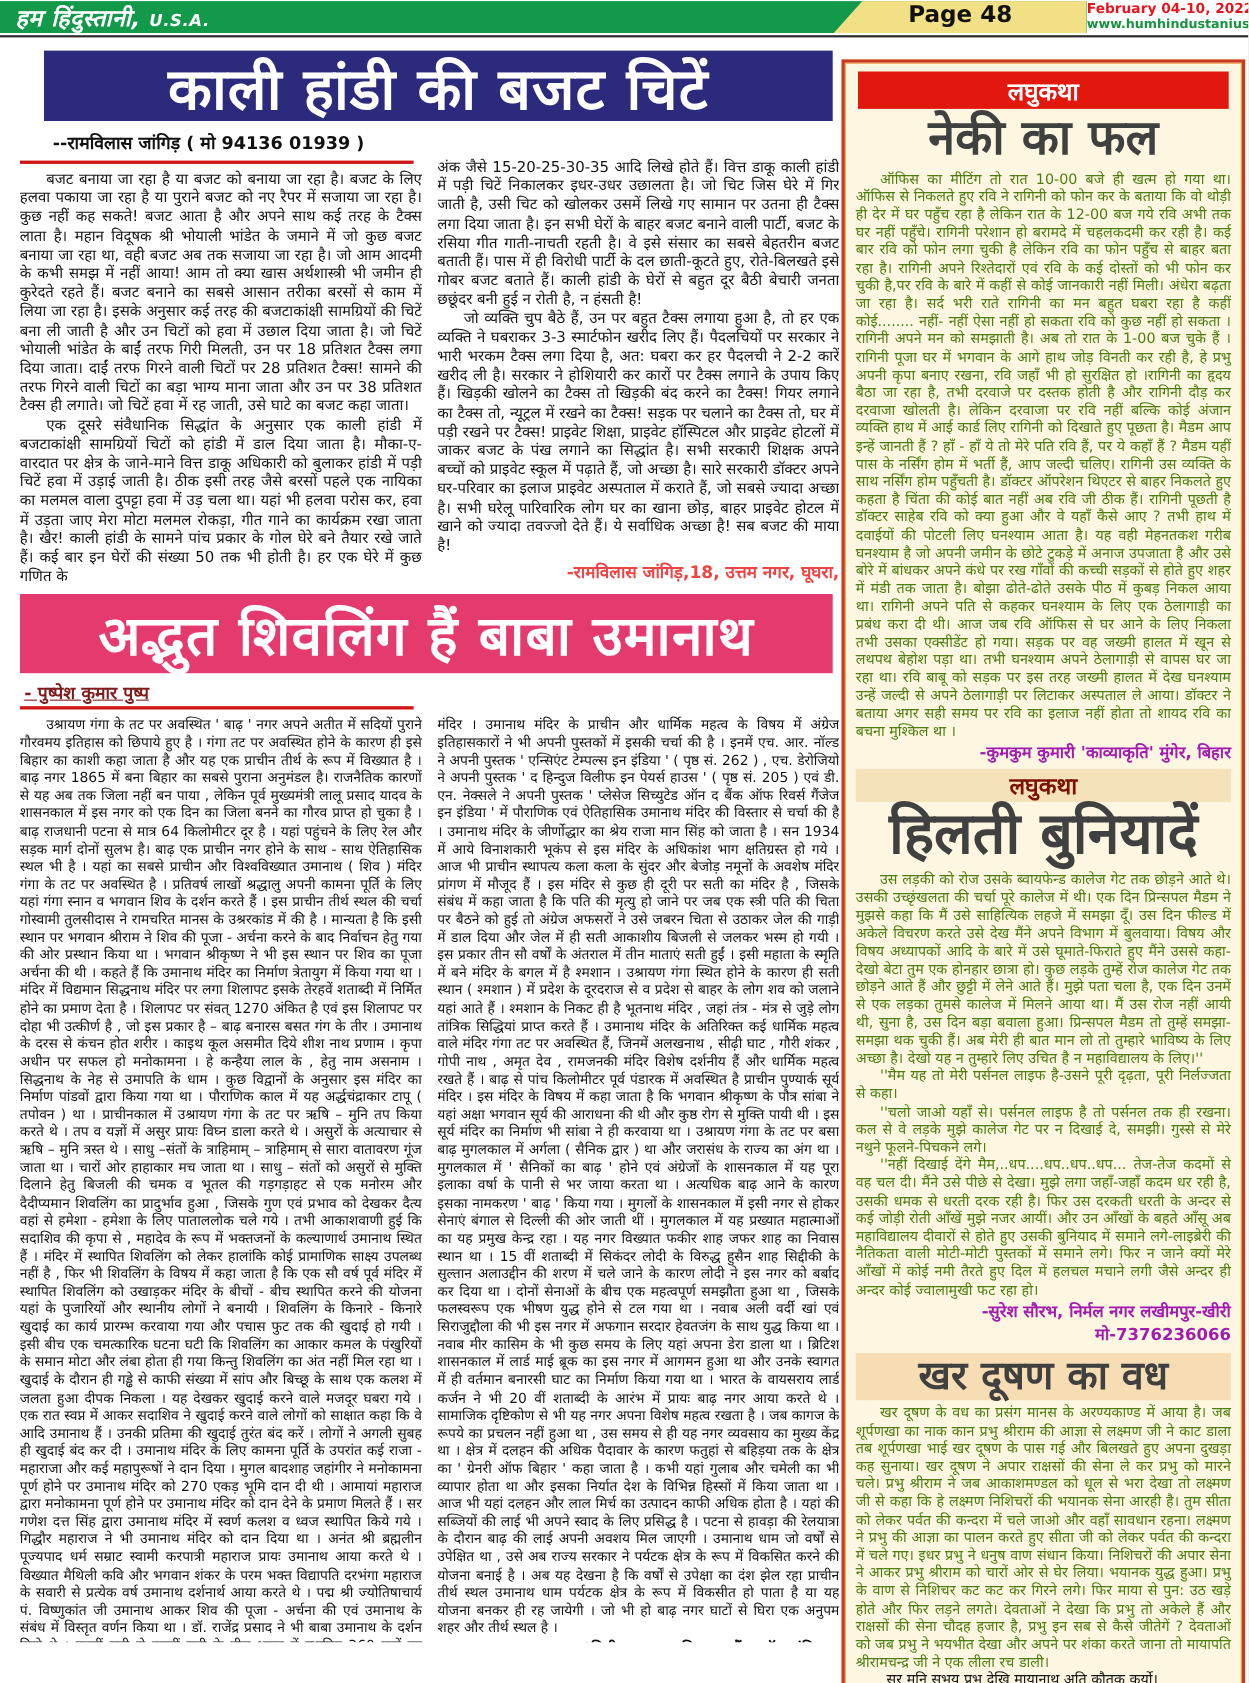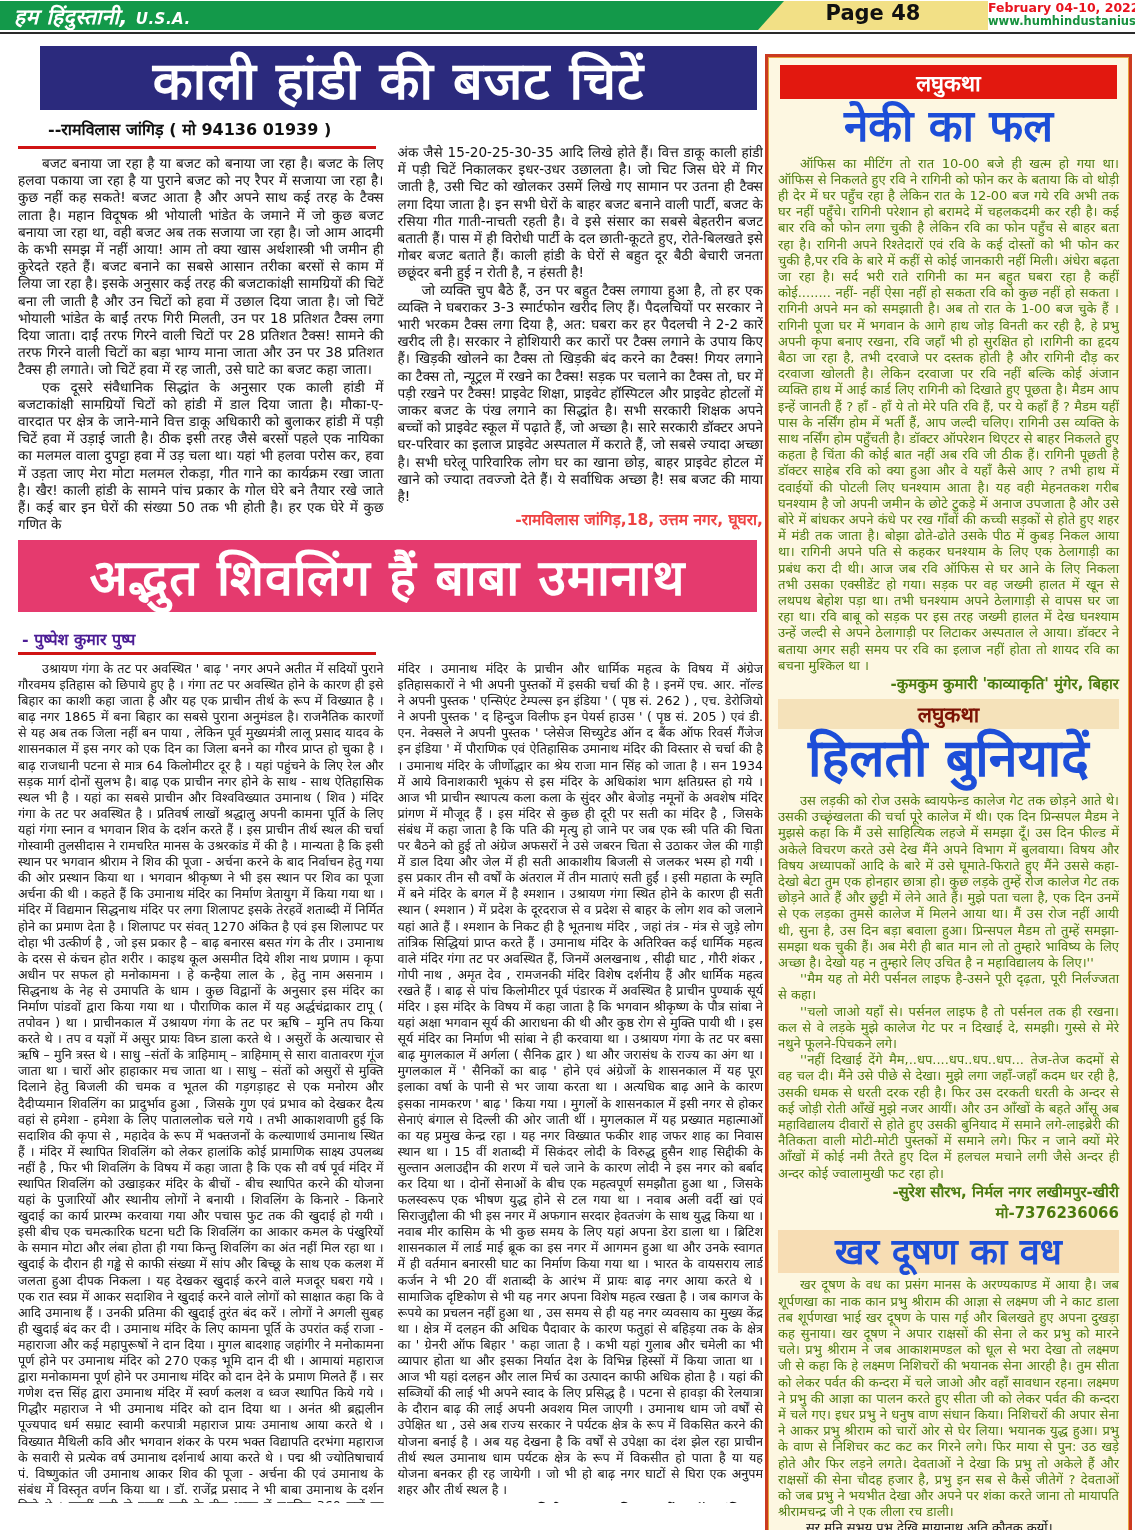--- a/index.html
+++ b/index.html
@@ -31,41 +31,41 @@
   .a1-titlebox span { color:#ffffff; font-weight:bold; font-size:52px; letter-spacing:1px; }
   .a1-byline { font-weight:bold; font-size:16px; color:#111; padding-left:30px; margin-bottom:4px; }
   .red-rule { width:358px; height:3px; background:#d01414; margin:2px 0 6px 0; }
 
   .cols { display:flex; gap:14px; }
   .col { flex:1; text-align:justify; color:#141414; }
   .a1 .col { height:386px; overflow:hidden; font-size:13.6px; line-height:17.2px; }
   .para { text-indent:24px; }
   .a1-sig { font-weight:bold; font-size:15.5px; text-align:right; line-height:1.45; margin-top:4px; color:#ef4444; }
 
-  .a2-titlebox { margin:10px 6px 16px 0; height:72px; background:#e53a6e;
+  .a2-titlebox { margin:10px 6px 6px 0; height:72px; background:#e53a6e;
     display:flex; align-items:center; justify-content:center; }
   .a2-titlebox span { color:#ffffff; font-weight:bold; font-size:50px; letter-spacing:1px; }
-  .a2-byline { font-weight:bold; font-size:16px; color:#4c1d95; margin:2px 0 2px 4px; }
+  .a2-byline { font-weight:bold; font-size:16px; color:#7f1d1d; margin:2px 0 2px 4px;text-decoration:underline; }
   .a2 .col { height:842px; overflow:hidden; font-size:12.6px; line-height:16.1px; }
   .a2-address { font-weight:bold; font-size:14.5px; text-align:right; line-height:1.5; margin-top:2px; color:#111; }
 
   
   .sidebar { position:absolute; left:765px; top:54px; width:367px; height:1486px;
     background:#fdf7e1; border:3px solid #cb3a20; box-shadow:inset 0 0 0 1px #e8a33d;
     padding:8px 10px 6px 10px; overflow:hidden; }
   .kicker-red { background:#e2180f; color:#ffffff; font-weight:bold; font-size:22px;
     text-align:center; padding:2px 0; margin:0 2px 2px 2px; }
   .kicker-cream { background:#f5e2ba; color:#7c1204; font-weight:bold; font-size:21px;
     text-align:center; padding:1px 0; margin:4px 0 0 0; }
-  .story-title { text-align:center; font-weight:bold; color:#1d4ed8; }
+  .story-title { text-align:center; font-weight:bold; color:#404040; }
   .t-xl { font-size:44px; line-height:1.15; margin:2px 0 4px 0; }
   .t-lg { font-size:52px; line-height:1.15; margin:0 0 4px 0; }
   .t-md { font-size:36px; line-height:1.1; background:#f7ddb4; padding:2px 0; margin:6px 0 4px 0; }
   .sb-para { text-align:justify; font-size:13px; line-height:16.2px; color:#4d7c0f; text-indent:22px; }
-  .sb-sig { font-weight:bold; font-size:15px; text-align:right; color:#4d7c0f; line-height:1.4; }
+  .sb-sig { font-weight:bold; font-size:15px; text-align:right; color:#a21caf; line-height:1.4; }
   .verse { font-size:13px; line-height:16.2px; color:#141414; padding-left:28px; }
 </style>
 </head>
 <body>
 
 <div class="page">
 
   <div class="masthead">
     <div class="green-bar"></div>
     <div class="paper-name">

